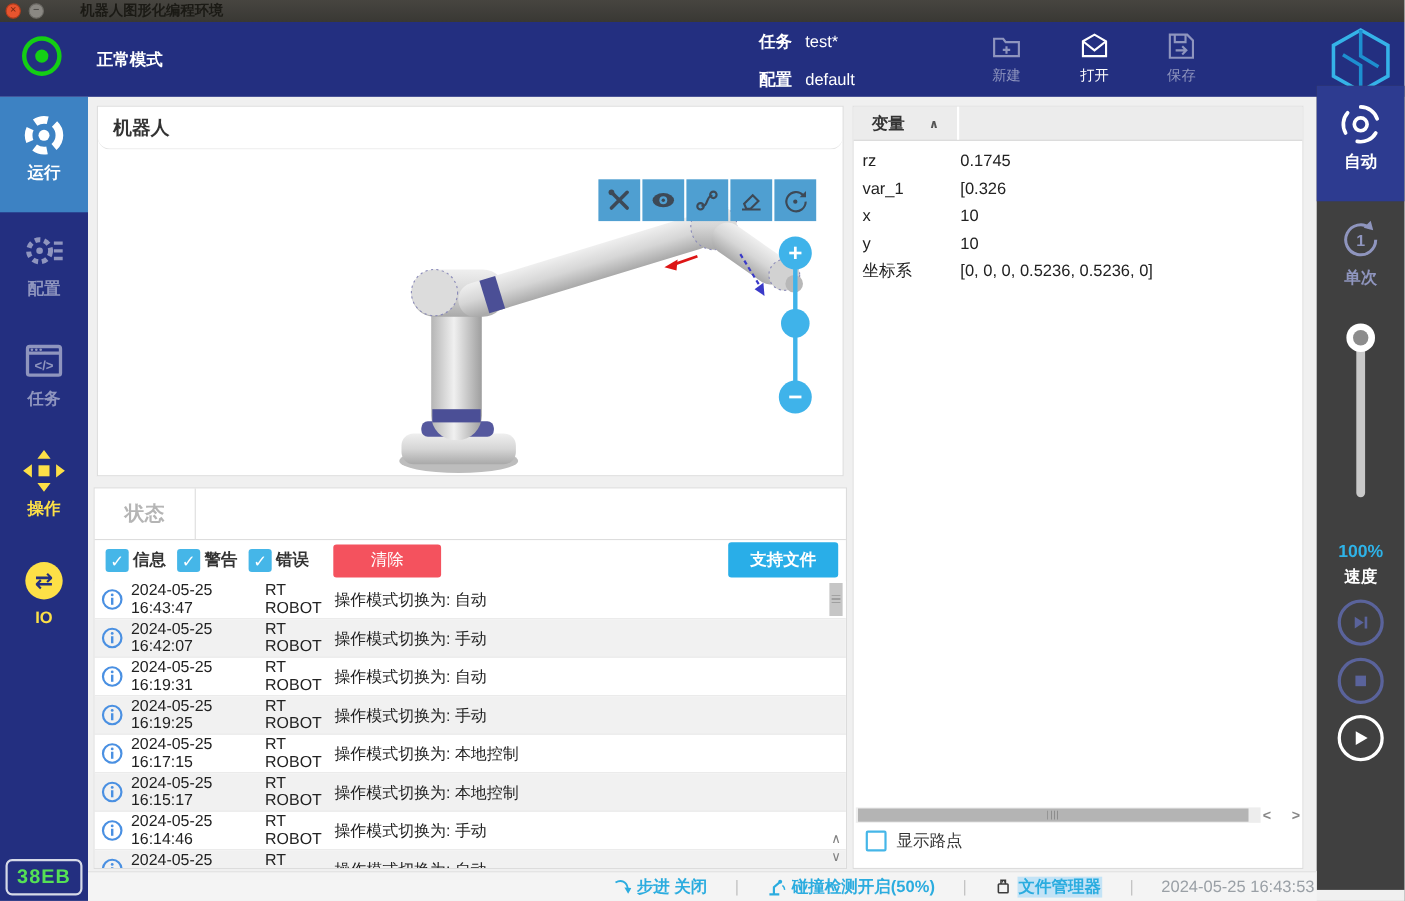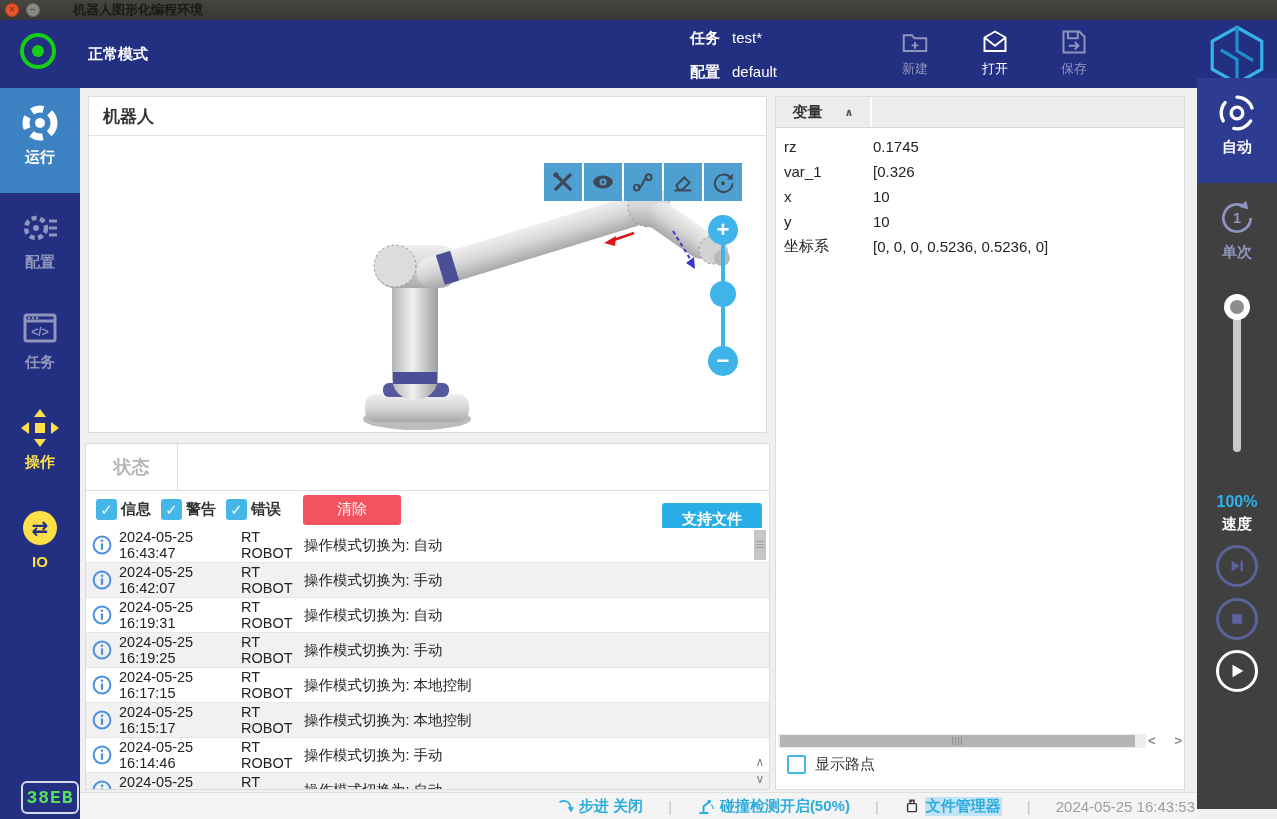--- a/index.html
+++ b/index.html
@@ -30,40 +30,40 @@
   .logo { position:absolute; left:1209px; top:4px; width:56px; height:58px; }
 
   
   .nav-left { position:absolute; left:0; top:88px; width:80px; height:731px; background:#232f80; }
   .nav-item { position:absolute; left:0; width:80px; height:100px; text-align:center; cursor:pointer; }
   .nav-item .nicon { width:40px; height:40px; margin:15px auto 5px; }
   .nav-item .nlabel { font-size:15px; font-weight:bold; }
   .nav-item.active { height:105px; background:#3d82c3; color:#fff; }
   .nav-item.dim { color:#8f95be; }
   .nav-item.lit { color:#fde047; }
-  .badge { position:absolute; left:21px; top:693px; width:58px; height:33px; border:2px solid #d6dae8; border-radius:6px;
+  .badge { position:absolute; left:5px; top:693px; width:70px; height:33px; border:2px solid #d6dae8; border-radius:6px;
            color:#55e055; font-size:18px; font-weight:bold; letter-spacing:1px;
-           display:flex; align-items:center; justify-content:center; font-family:Liberation Mono, monospace; }
+           display:flex; align-items:center; justify-content:center; font-family:Liberation Sans, sans-serif; }
 
   
   .nav-right { position:absolute; left:1197px; top:78px; width:80px; height:731px; background:#404040; }
   .nav-right .nav-item.autoactive { height:105px; background:#2d3b90; color:#fff; }
   .speed-track { position:absolute; left:36px; top:224px; width:8px; height:150px; background:#c9c9c9; border-radius:4px; }
   .speed-thumb { position:absolute; left:27px; top:216px; width:26px; height:26px; border-radius:50%; background:#fff; cursor:pointer; }
   .speed-thumb .in { position:absolute; left:6px; top:6px; width:14px; height:14px; border-radius:50%; background:#8c8c8c; }
   .speed-val { position:absolute; left:0; top:415px; width:80px; text-align:center; color:#2eb3e8; font-size:16px; font-weight:bold; }
   .speed-lab { position:absolute; left:0; top:437px; width:80px; text-align:center; color:#fff; font-size:15px; font-weight:bold; }
   .ctrl-btn { position:absolute; left:19px; width:42px; height:42px; border-radius:50%; border:3px solid #5a639b; color:#5a639b;
               display:flex; align-items:center; justify-content:center; cursor:pointer; }
   .ctrl-btn.bright { border-color:#fff; color:#fff; }
 
   
   .robot-panel { position:absolute; left:88px; top:96px; width:679px; height:337px; background:#fff; border:1px solid #dcdcdc; }
   .rp-header { height:39px; line-height:39px; padding-left:14px; font-size:17px; font-weight:bold; color:#333;
-               border-bottom:1px solid #e3e3e3; }
+               border-bottom:1px solid #e3e3e3;border-radius:11px; }
   .rp-view { position:relative; width:677px; height:296px; }
   .rp-tools { position:absolute; left:455px; top:27px; display:flex; gap:2px; }
   .tool-btn { width:38px; height:38px; background:#4f9fd1; color:#3d4956; display:flex; align-items:center; justify-content:center; cursor:pointer; }
   .tool-btn svg { width:26px; height:26px; }
   .zoom-line { position:absolute; left:632px; top:98px; width:4px; height:122px; background:#3fb3ea; }
   .zoom-btn { position:absolute; left:619px; width:30px; height:30px; border-radius:50%; background:#3fb3ea; color:#fff;
               font-size:22px; font-weight:bold; display:flex; align-items:center; justify-content:center; cursor:pointer; }
   .zoom-thumb { position:absolute; left:621px; top:145px; width:26px; height:26px; border-radius:50%; background:#3fb3ea; cursor:pointer; }
 
   
@@ -72,21 +72,21 @@
   .log-tab { width:92px; border-right:1px solid #ddd; display:flex; align-items:center; justify-content:center;
              font-size:18px; font-weight:bold; cursor:pointer; }
   .log-tab.active { color:#222; }
   .log-tab.inactive { color:#b5b5b5; }
   .log-filters { height:37px; display:flex; align-items:center; padding-left:10px; position:relative; }
   .cb { width:21px; height:21px; background:#45b6e8; border-radius:3px; color:#fff; font-size:15px;
         display:flex; align-items:center; justify-content:center; cursor:pointer; }
   .cb-label { font-size:15px; font-weight:bold; color:#333; margin:0 10px 0 4px; }
   .clear-btn { width:98px; height:30px; background:#f4525e; color:#fff; border-radius:3px; font-size:15px;
                display:flex; align-items:center; justify-content:center; margin-left:12px; cursor:pointer; }
-  .support-btn { position:absolute; right:7px; top:12px; width:100px; height:32px; background:#29aee8; color:#fff;
+  .support-btn { position:absolute; right:7px; top:2px; width:100px; height:32px; background:#29aee8; color:#fff;
                  border-radius:3px; font-size:15px; font-weight:bold; display:flex; align-items:center; justify-content:center; cursor:pointer; }
   .log-rows { position:relative; height:261px; overflow:hidden; }
   .log-row { height:35px; display:flex; align-items:center; border-bottom:1px solid #e6e6e6; font-size:14.5px; color:#222; background:#fff; }
   .log-row.alt { background:#f1f1f1; }
   .li-icon { margin-left:6px; width:20px; height:20px; flex:none; }
   .log-time { margin-left:7px; width:122px; flex:none; }
   .log-src  { width:63px; flex:none; }
   .log-msg  { margin-left:0; }
   .log-vthumb { position:absolute; right:3px; top:2px; width:12px; height:30px; background:#c6c6c6;
                 background-image:repeating-linear-gradient(#9f9f9f 0 1px,transparent 1px 3px); background-size:8px 9px;

